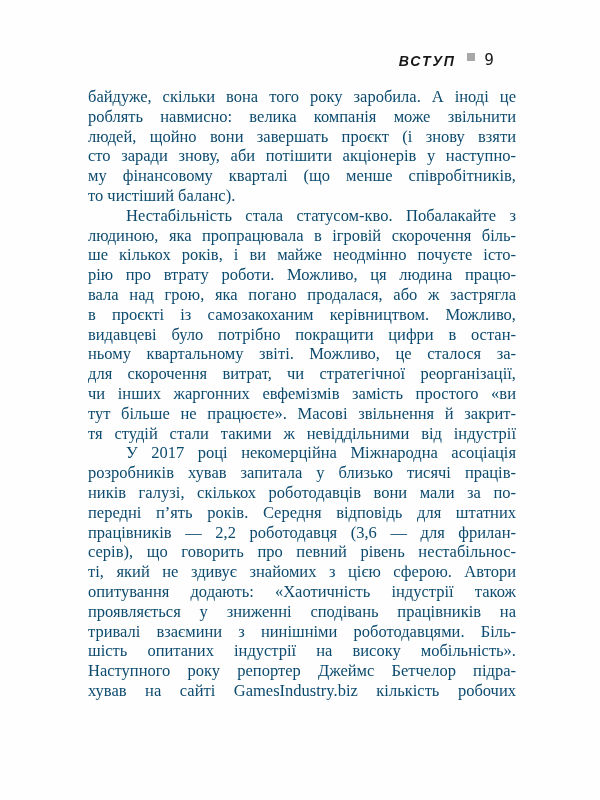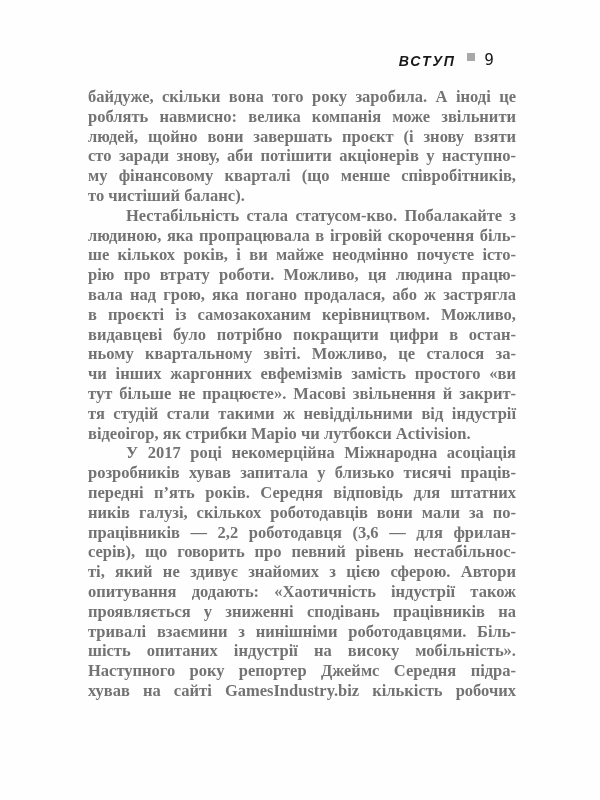--- a/index.html
+++ b/index.html
@@ -57,24 +57,23 @@
     font-weight: 500;
     color: #1a1a1a;
     line-height: 1;
   }
   
   .text-block {
     position: absolute;
     top: 87px;
     left: 88px;
     width: 428px;
-    color: #737373;
+    color: #0c4a6e;
     font-size: 16.5px;
     line-height: 19.8px;
-    font-weight: bold;
   }
   .paragraph {
     margin: 0;
     padding: 0;
   }
   .line {
     text-align: justify;
     text-align-last: justify;
   }
   .line.line-last {
@@ -106,35 +105,35 @@
       </div>
       <div class="paragraph">
         <div class="line indent">Нестабільність стала статусом-кво. Побалакайте з</div>
         <div class="line">людиною, яка пропрацювала в ігровій скорочення біль-</div>
         <div class="line">ше кількох років, і ви майже неодмінно почуєте істо-</div>
         <div class="line">рію про втрату роботи. Можливо, ця людина працю-</div>
         <div class="line">вала над грою, яка погано продалася, або ж застрягла</div>
         <div class="line">в проєкті із самозакоханим керівництвом. Можливо,</div>
         <div class="line">видавцеві було потрібно покращити цифри в остан-</div>
         <div class="line">ньому квартальному звіті. Можливо, це сталося за-</div>
+        <div class="line">для скорочення витрат, чи стратегічної реорганізації,</div>
         <div class="line">чи інших жаргонних евфемізмів замість простого «ви</div>
         <div class="line">тут більше не працюєте». Масові звільнення й закрит-</div>
         <div class="line">тя студій стали такими ж невіддільними від індустрії</div>
-        <div class="line line-last">відеоігор, як стрибки Маріо чи лутбокси Activision.</div>
       </div>
       <div class="paragraph">
         <div class="line indent">У 2017 році некомерційна Міжнародна асоціація</div>
         <div class="line">розробників хував запитала у близько тисячі праців-</div>
+        <div class="line">ників галузі, скількох роботодавців вони мали за по-</div>
         <div class="line">передні п’ять років. Середня відповідь для штатних</div>
-        <div class="line">ників галузі, скількох роботодавців вони мали за по-</div>
         <div class="line">працівників — 2,2 роботодавця (3,6 — для фрилан-</div>
         <div class="line">серів), що говорить про певний рівень нестабільнос-</div>
         <div class="line">ті, який не здивує знайомих з цією сферою. Автори</div>
         <div class="line">опитування додають: «Хаотичність індустрії також</div>
         <div class="line">проявляється у зниженні сподівань працівників на</div>
         <div class="line">тривалі взаємини з нинішніми роботодавцями. Біль-</div>
         <div class="line">шість опитаних індустрії на високу мобільність».</div>
-        <div class="line">Наступного року репортер Джеймс Середня підра-</div>
+        <div class="line">Наступного року репортер Джеймс Бетчелор підра-</div>
         <div class="line">хував на сайті GamesIndustry.biz кількість робочих</div>
       </div>
     </div>
 
 </div>
 
 </body></html>

